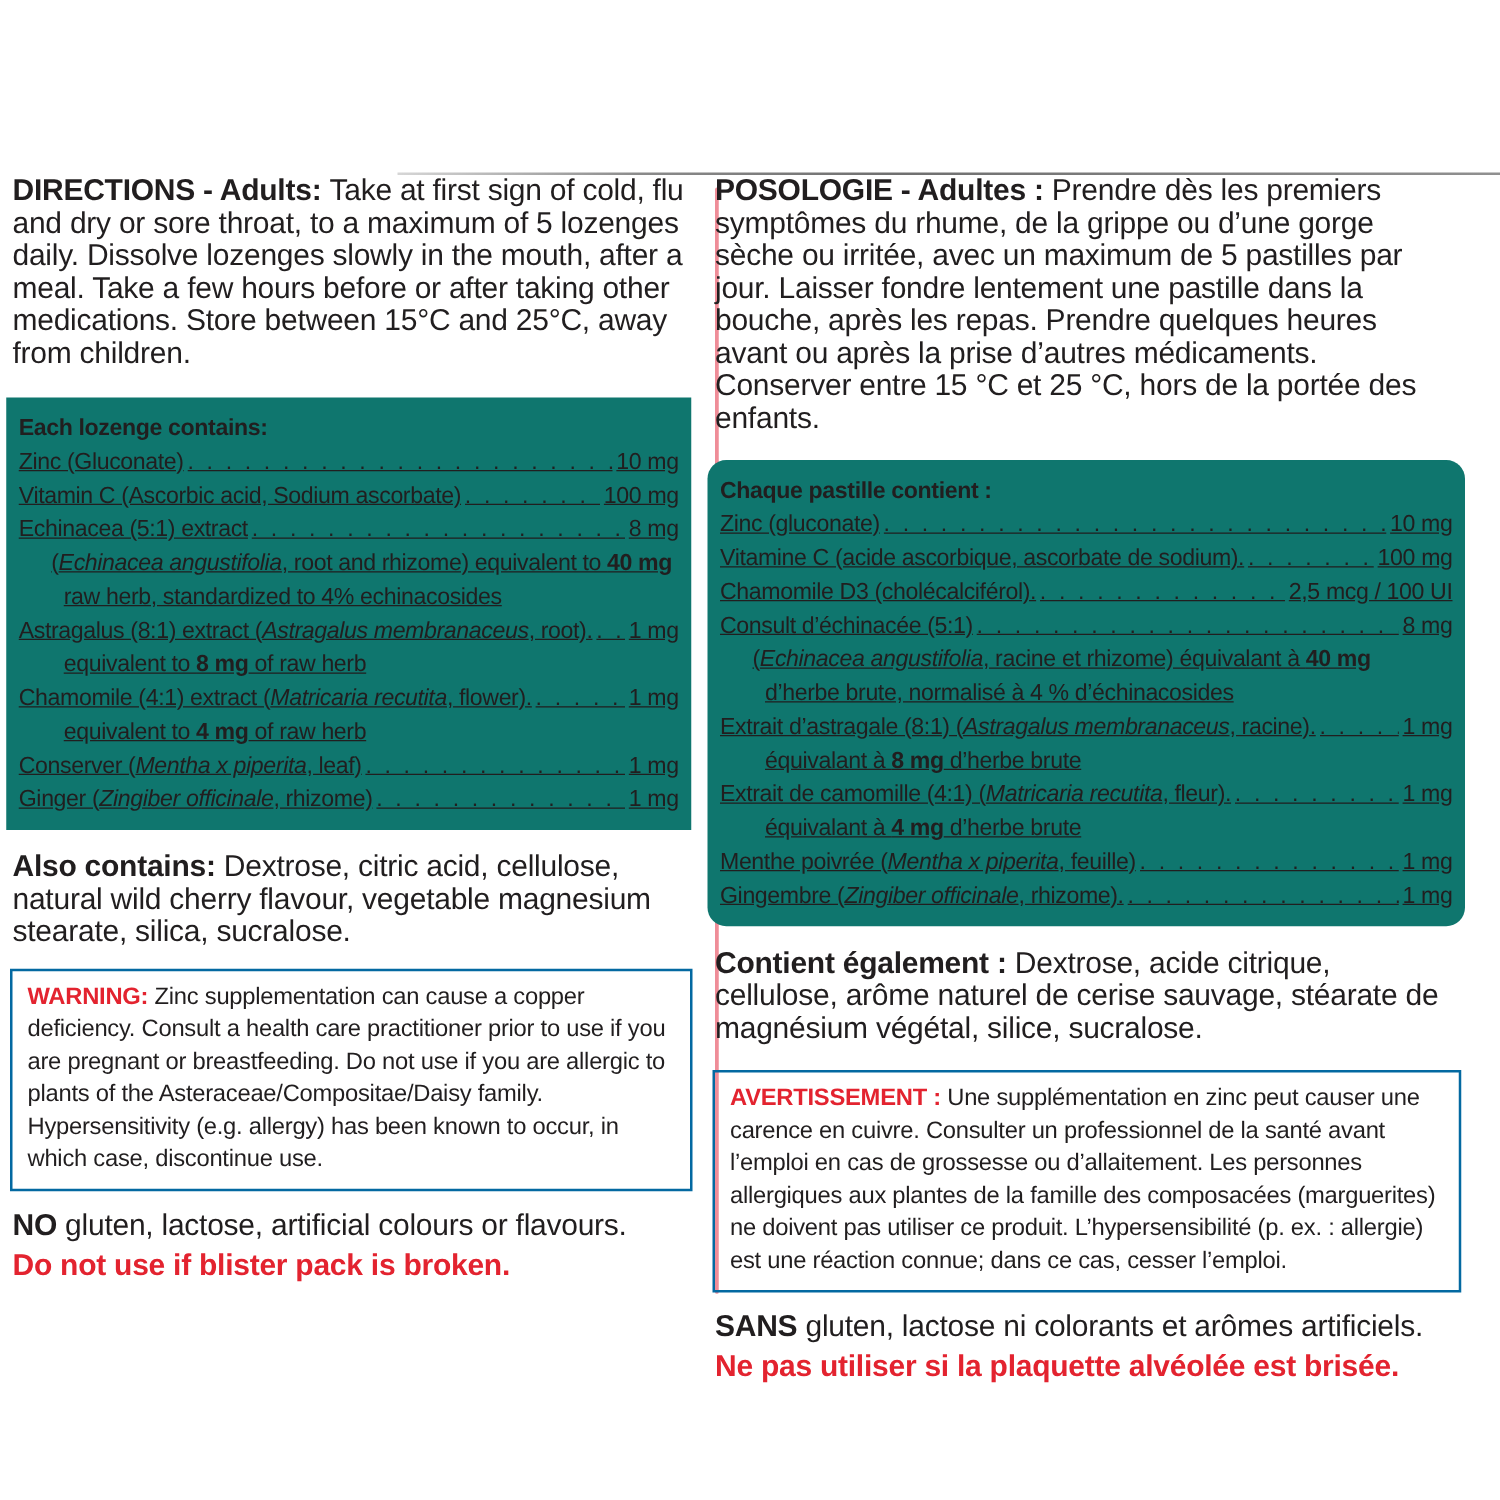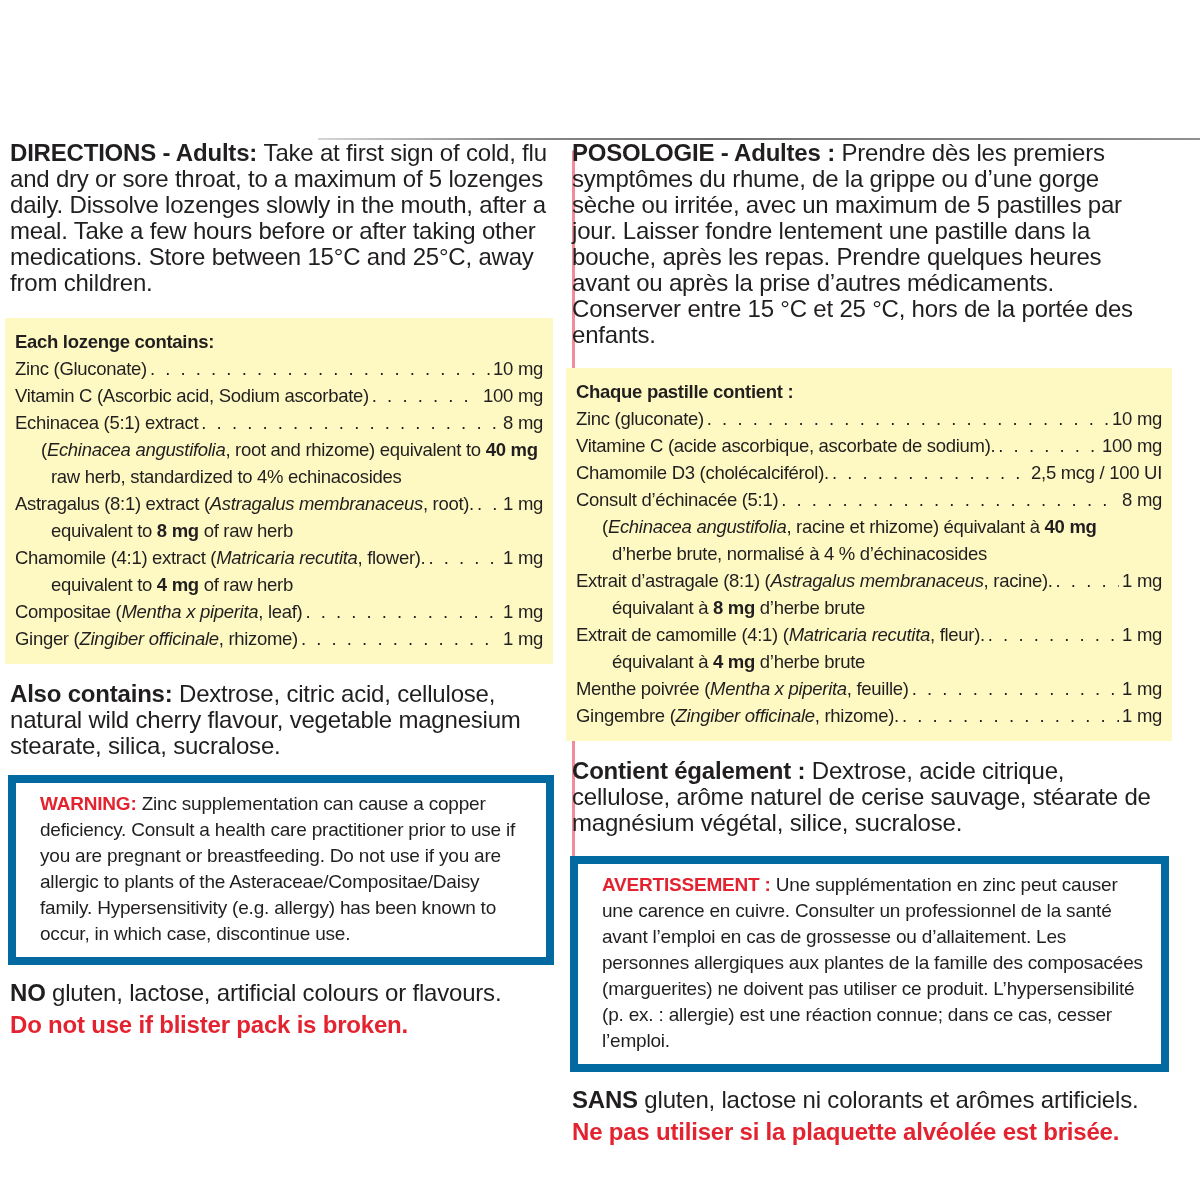--- a/index.html
+++ b/index.html
@@ -6,41 +6,41 @@
   body{
     width:1200px;height:1200px;background:#ffffff;position:relative;
     font-family:"Liberation Sans", sans-serif;color:#211e1f;
     -webkit-font-smoothing:antialiased;
   }
   .col{position:absolute;top:140px;}
   #col-en{left:10px;width:546px;}
   #col-fr{left:572px;width:592px;}
   .para{font-size:24px;line-height:26px;letter-spacing:-0.2px;}
   .green-box{
-    background:#fef9c3;
+    background:#0f766e;
     padding:10px 10px 12px 10px;
     font-size:18.5px;line-height:27px;letter-spacing:-0.3px;
   }
   #col-en .green-box{margin-top:22px;margin-left:-5px;margin-right:3px;}
-  #col-fr .green-box{margin-top:20px;margin-left:-6px;margin-right:-8px;}
+  #col-fr .green-box{margin-top:20px;margin-left:-6px;margin-right:-8px;border-radius:15px;}
   .box-title{font-weight:700;}
-  .row{display:flex;align-items:baseline;white-space:nowrap;}
+  .row{display:flex;align-items:baseline;white-space:nowrap;text-decoration:underline;}
   .row-main{flex:0 0 auto;}
   .leader{flex:1 1 auto;overflow:hidden;white-space:nowrap;margin:0 3px;min-width:10px;}
   .leader::before{
     content:". . . . . . . . . . . . . . . . . . . . . . . . . . . . . . . . . . . . . . . . . . . . . . . . . . . . . . . . . . . . . . . .";
     letter-spacing:2.5px;
   }
   .amount{flex:0 0 auto;}
   .indent1{padding-left:26px;}
   .indent2{padding-left:36px;}
   .after-box{margin-top:17px;}
   .warning-box{
-    border:8px solid #0369a1;
-    padding:8px 10px 10px 24px;
+    border:2px solid #0369a1;
+    padding:8px 10px 10px 12px;
     font-size:19px;line-height:26px;letter-spacing:-0.2px;
   }
   #col-en .warning-box{margin-top:16px;margin-left:-2px;margin-right:2px;}
   #col-fr .warning-box{margin-top:20px;margin-left:-2px;margin-right:-5px;}
   .free-line{margin-top:15px;}
   .red-line{margin-top:6px;color:#e3232f;font-weight:700;}
   .s-n{font-style:normal;font-weight:400;}
   .s-b{font-weight:700;}
   .s-i{font-style:italic;}
   .s-r{color:#e3232f;font-weight:700;}
@@ -95,21 +95,21 @@
         </div>
         <div class="row">
           <span class="row-main"><span class="s-n">Chamomile (4:1) extract (</span><span class="s-i">Matricaria recutita</span><span class="s-n">, flower).</span></span>
           <span class="leader"></span>
           <span class="amount">1 mg</span>
         </div>
         <div class="row indent2">
           <span class="row-main"><span class="s-n">equivalent to </span><span class="s-b">4 mg</span><span class="s-n"> of raw herb</span></span>
         </div>
         <div class="row">
-          <span class="row-main"><span class="s-n">Compositae (</span><span class="s-i">Mentha x piperita</span><span class="s-n">, leaf)</span></span>
+          <span class="row-main"><span class="s-n">Conserver (</span><span class="s-i">Mentha x piperita</span><span class="s-n">, leaf)</span></span>
           <span class="leader"></span>
           <span class="amount">1 mg</span>
         </div>
         <div class="row">
           <span class="row-main"><span class="s-n">Ginger (</span><span class="s-i">Zingiber officinale</span><span class="s-n">, rhizome)</span></span>
           <span class="leader"></span>
           <span class="amount">1 mg</span>
         </div>
       </div>
   </div>

